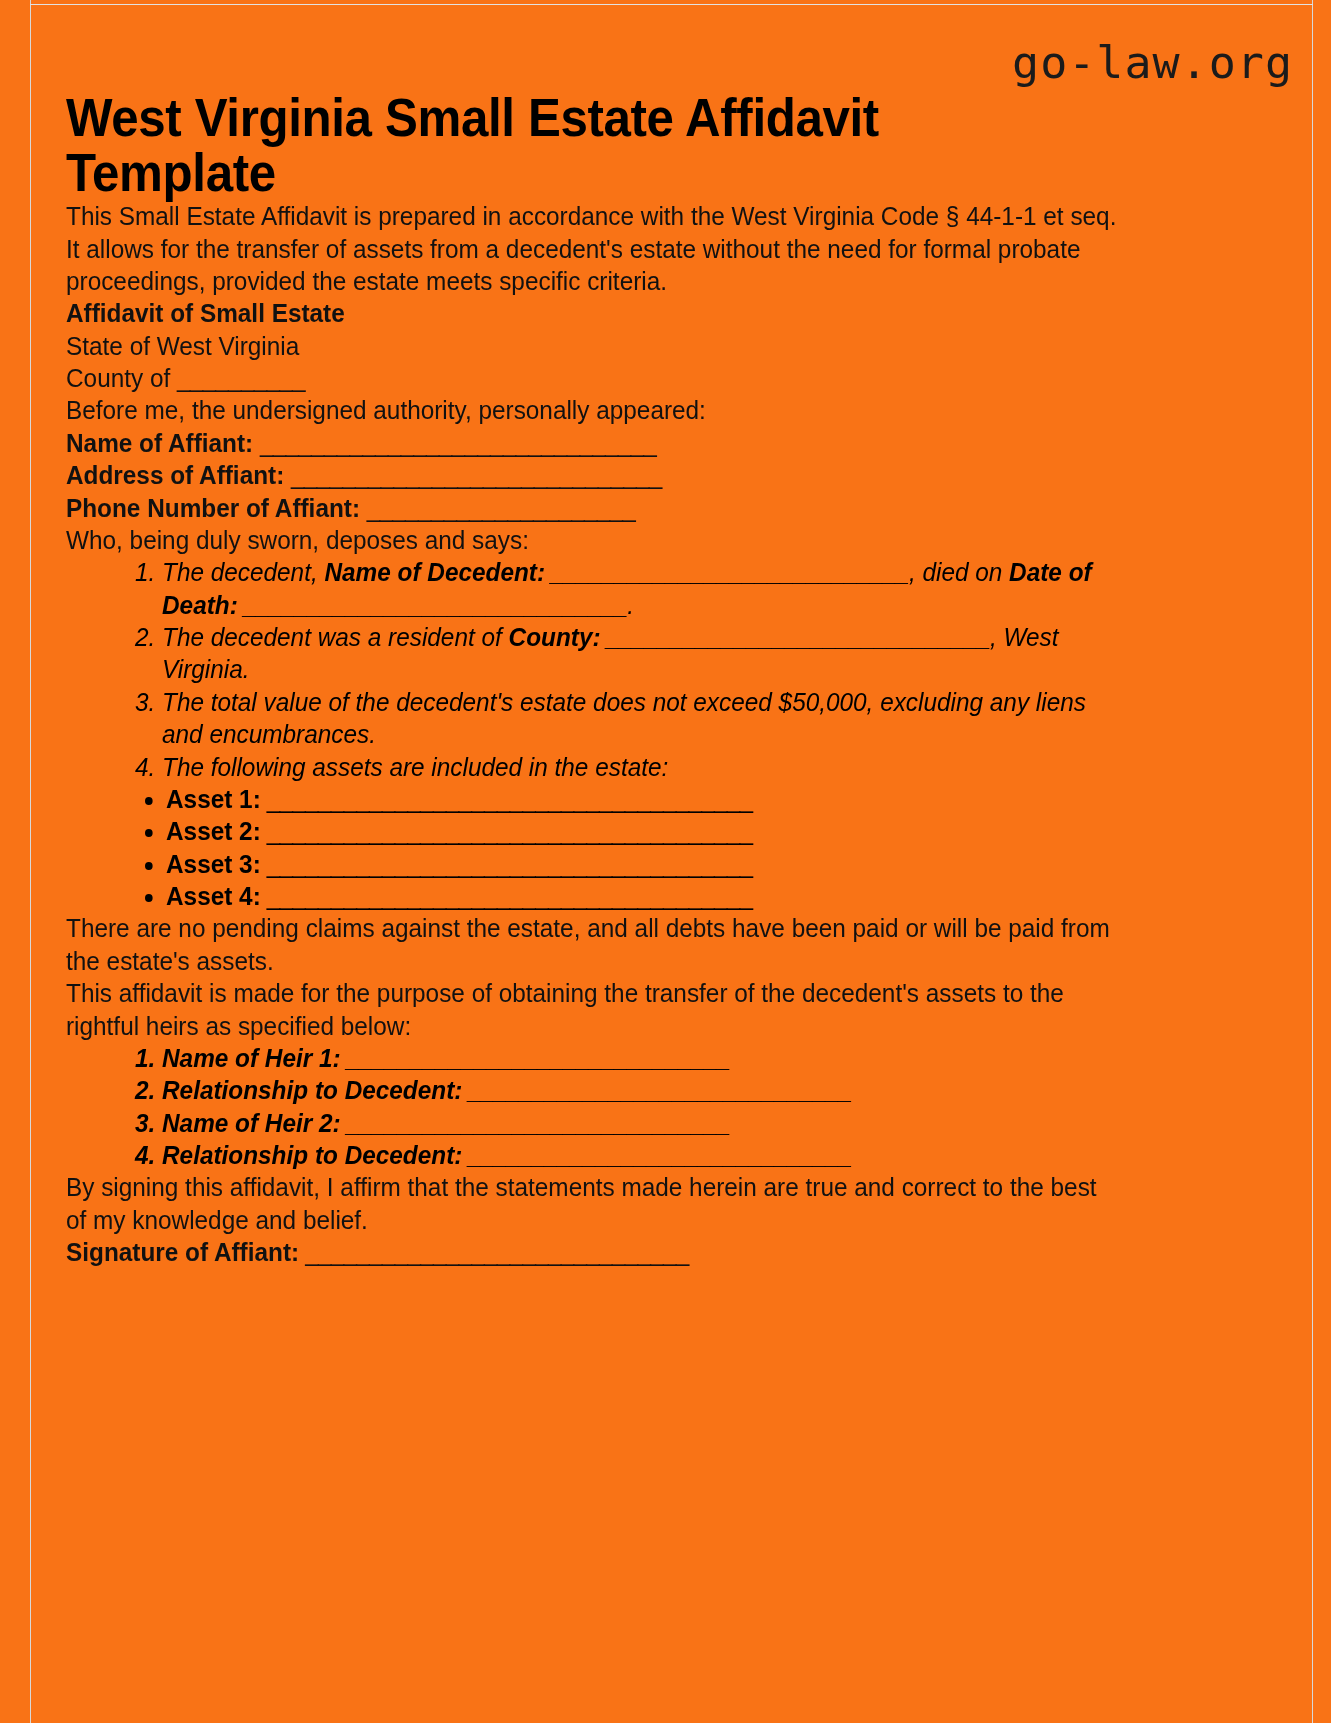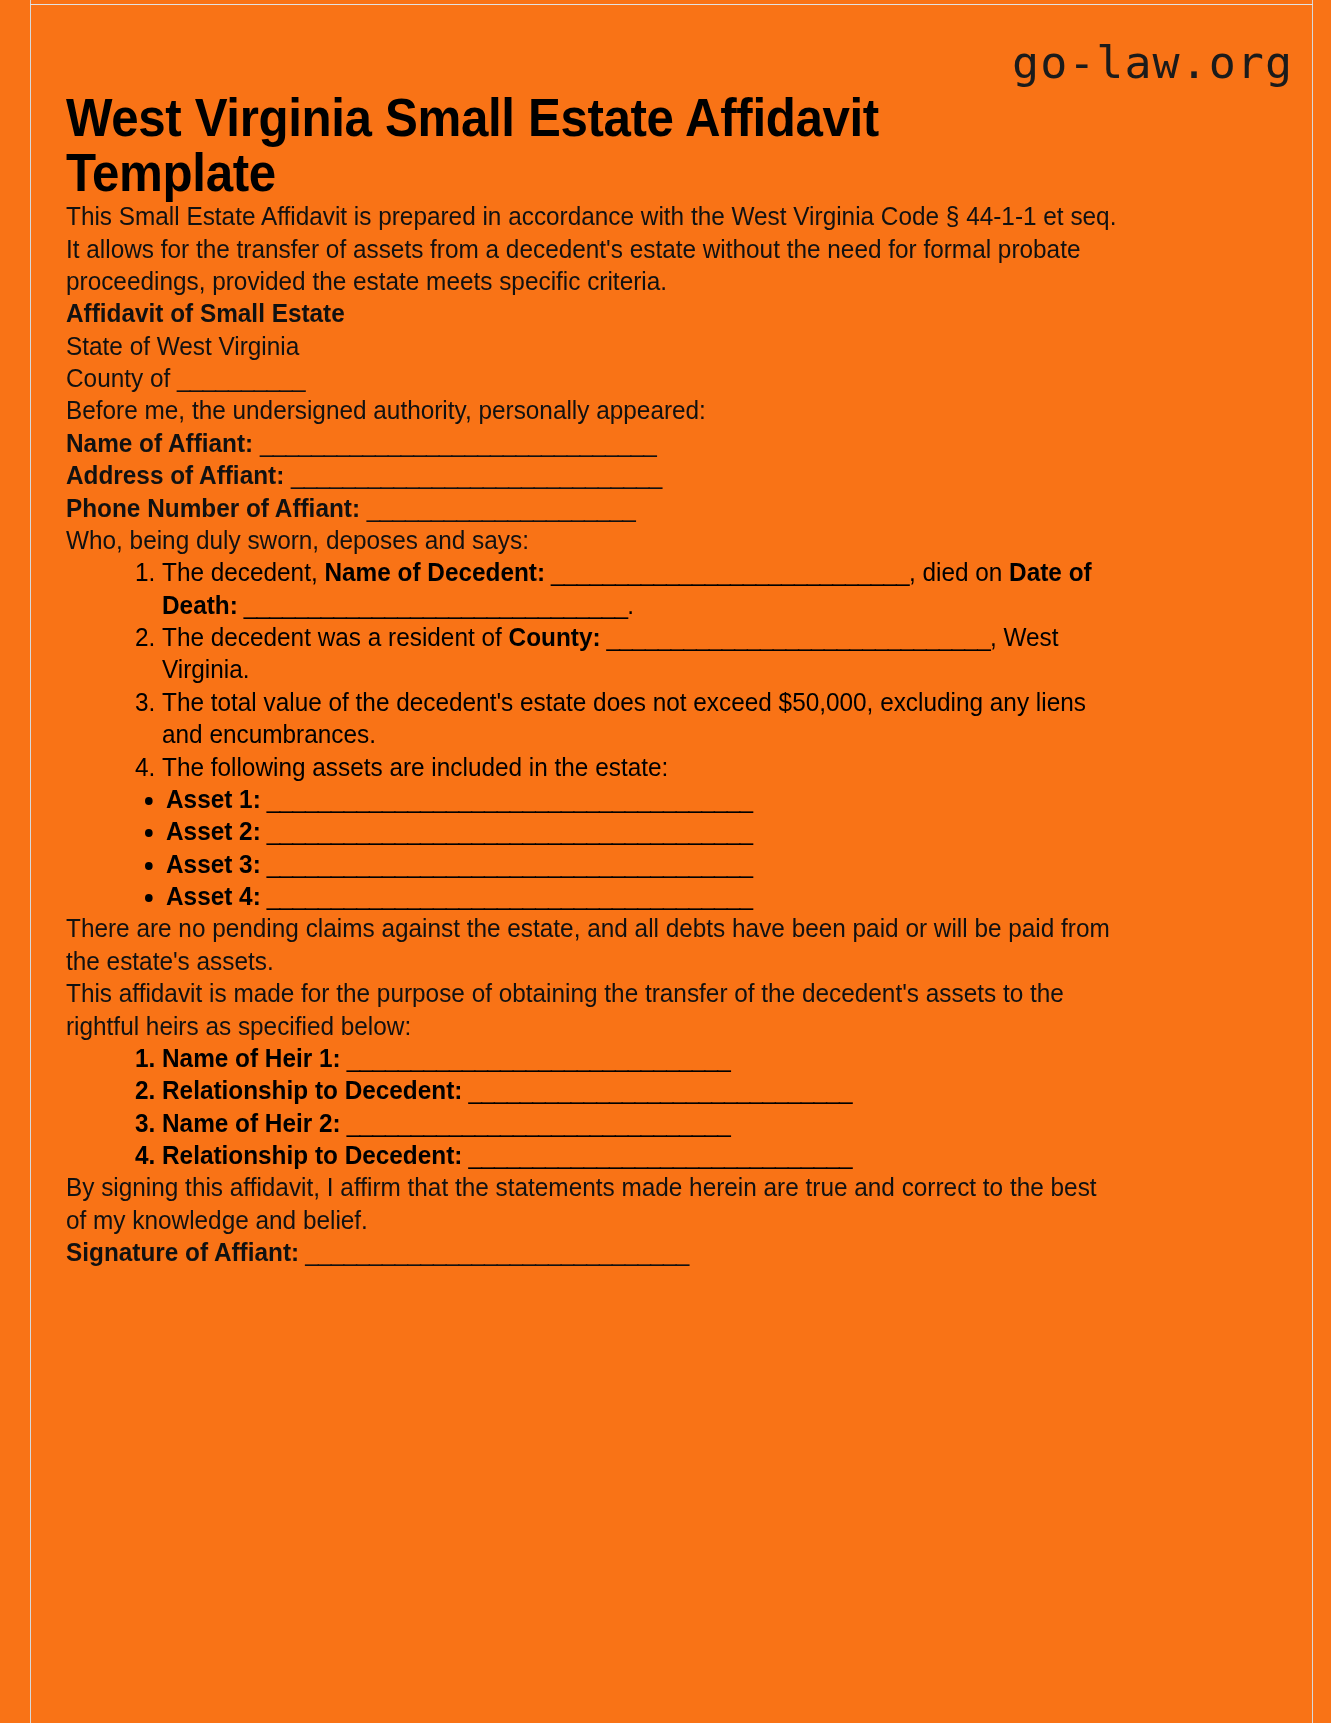--- a/index.html
+++ b/index.html
@@ -102,20 +102,21 @@
   ol.num-list, ul.bullet-list {
     margin: 0;
     padding-left: 0;
     font-size: 25.5px;
     line-height: 1.27;
   }
   ol.num-list {
     list-style: decimal;
     margin-left: 60px;
     padding-left: 36px;
+    font-style: italic;
   }
   ul.bullet-list {
     list-style: disc;
     margin-left: 66px;
     padding-left: 34px;
   }
   ol.num-list > li,
   ul.bullet-list > li {
     margin: 0;
     padding: 0;

